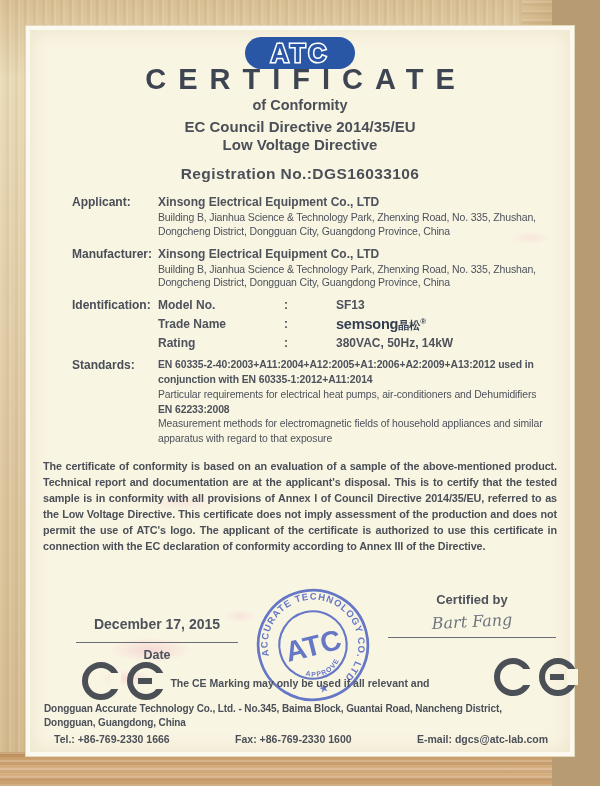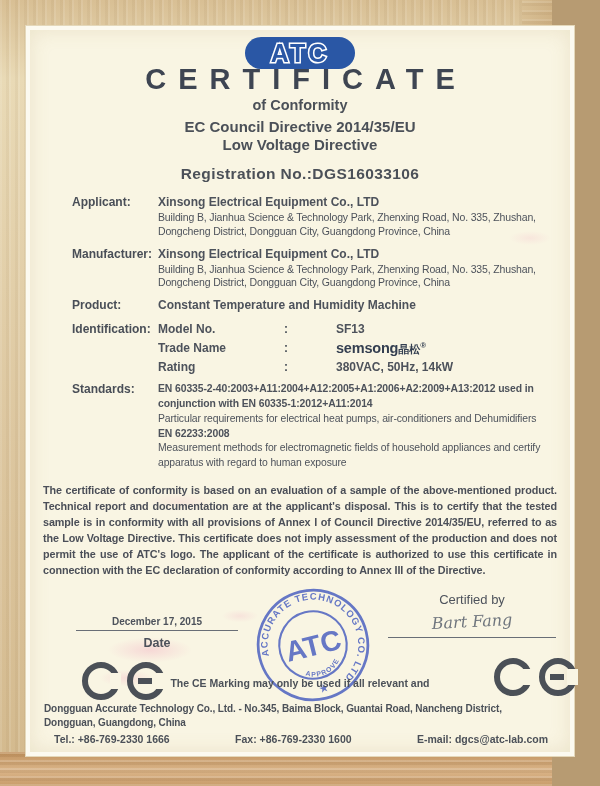--- a/index.html
+++ b/index.html
@@ -74,24 +74,24 @@
   .brand-reg{font-size:8px;vertical-align:super;}
   .std{font-size:10.4px;line-height:1.42;letter-spacing:-.1px;}
   .std.b{font-weight:bold;}
   
   .statement{
     margin:12px 13px 0 13px;font-weight:bold;font-size:10.8px;
     letter-spacing:-.1px;line-height:1.48;text-align:justify;color:#4b4f58;
   }
   
   .date-block{position:absolute;left:46px;top:586px;width:162px;text-align:center;}
-  .date-value{font-weight:bold;font-size:10px;border-bottom:1.5px solid #696e76;padding-bottom:3px;}
+  .date-value{font-weight:bold;font-size:14px;border-bottom:1.5px solid #696e76;padding-bottom:10px;}
   .date-label{font-weight:bold;font-size:12.5px;margin-top:5px;}
   .cert-block{position:absolute;left:358px;top:562px;width:168px;text-align:center;}
-  .cert-label{font-weight:normal;font-size:13px;}
+  .cert-label{font-weight:bold;font-size:13px;}
   .signature{
     font-family:"DejaVu Serif", serif;font-style:italic;font-size:16px;
     color:#70767e;transform:rotate(-3deg);margin-top:5px;
   }
   .sig-line{border-top:1.3px solid #696e76;margin-top:6px;}
   .stamp{position:absolute;left:224px;top:554px;opacity:.84;}
   
   .ce{position:absolute;display:flex;gap:7px;}
   .ce-left{left:52px;top:632px;}
   .ce-right{left:464px;top:628px;}
@@ -134,24 +134,20 @@
       </div>
 
       <div class="row">
         <div class="flabel">Manufacturer:</div>
         <div class="fval">
           <div class="fname">Xinsong Electrical Equipment Co., LTD</div>
           <div class="faddr">Building B, Jianhua Science &amp; Technology Park, Zhenxing Road, No. 335, Zhushan, Dongcheng District, Dongguan City, Guangdong Province, China</div>
         </div>
       </div>
 
-      <div class="row" style="margin-bottom:10px;">
-        <div class="flabel">Product:</div>
-        <div class="fval fname">Constant Temperature and Humidity Machine</div>
-      </div>
 
       <div class="row">
         <div class="flabel">Identification:</div>
         <div class="fval">
           <div class="subrow">
             <div class="sublabel">Model No.</div>
             <div class="subcolon">:</div>
             <div class="subval">SF13</div>
           </div>
           <div class="subrow">
@@ -166,21 +162,21 @@
           </div>
         </div>
       </div>
 
       <div class="row" style="margin-bottom:0;">
         <div class="flabel">Standards:</div>
         <div class="fval">
           <div class="std b">EN 60335-2-40:2003+A11:2004+A12:2005+A1:2006+A2:2009+A13:2012 used in conjunction with EN 60335-1:2012+A11:2014</div>
           <div class="std">Particular requirements for electrical heat pumps, air-conditioners and Dehumidifiers</div>
           <div class="std b">EN 62233:2008</div>
-          <div class="std">Measurement methods for electromagnetic fields of household appliances and certify apparatus with regard to human exposure</div>
+          <div class="std">Measurement methods for electromagnetic fields of household appliances and similar apparatus with regard to that exposure</div>
         </div>
       </div>
     </div>
 
     <div class="statement">The certificate of conformity is based on an evaluation of a sample of the above-mentioned product. Technical report and documentation are at the applicant's disposal. This is to certify that the tested sample is in conformity with all provisions of Annex I of Council Directive 2014/35/EU, referred to as the Low Voltage Directive. This certificate does not imply assessment of the production and does not permit the use of ATC's logo. The applicant of the certificate is authorized to use this certificate in connection with the EC declaration of conformity according to Annex III of the Directive.</div>
 
     <div class="stamp">
       <svg width="118" height="122" viewBox="0 0 112 112">
         <g transform="rotate(-14 56 56)" fill="none" stroke="#4a60c0">
           <circle cx="56" cy="56" r="52" stroke-width="2.6"></circle>

